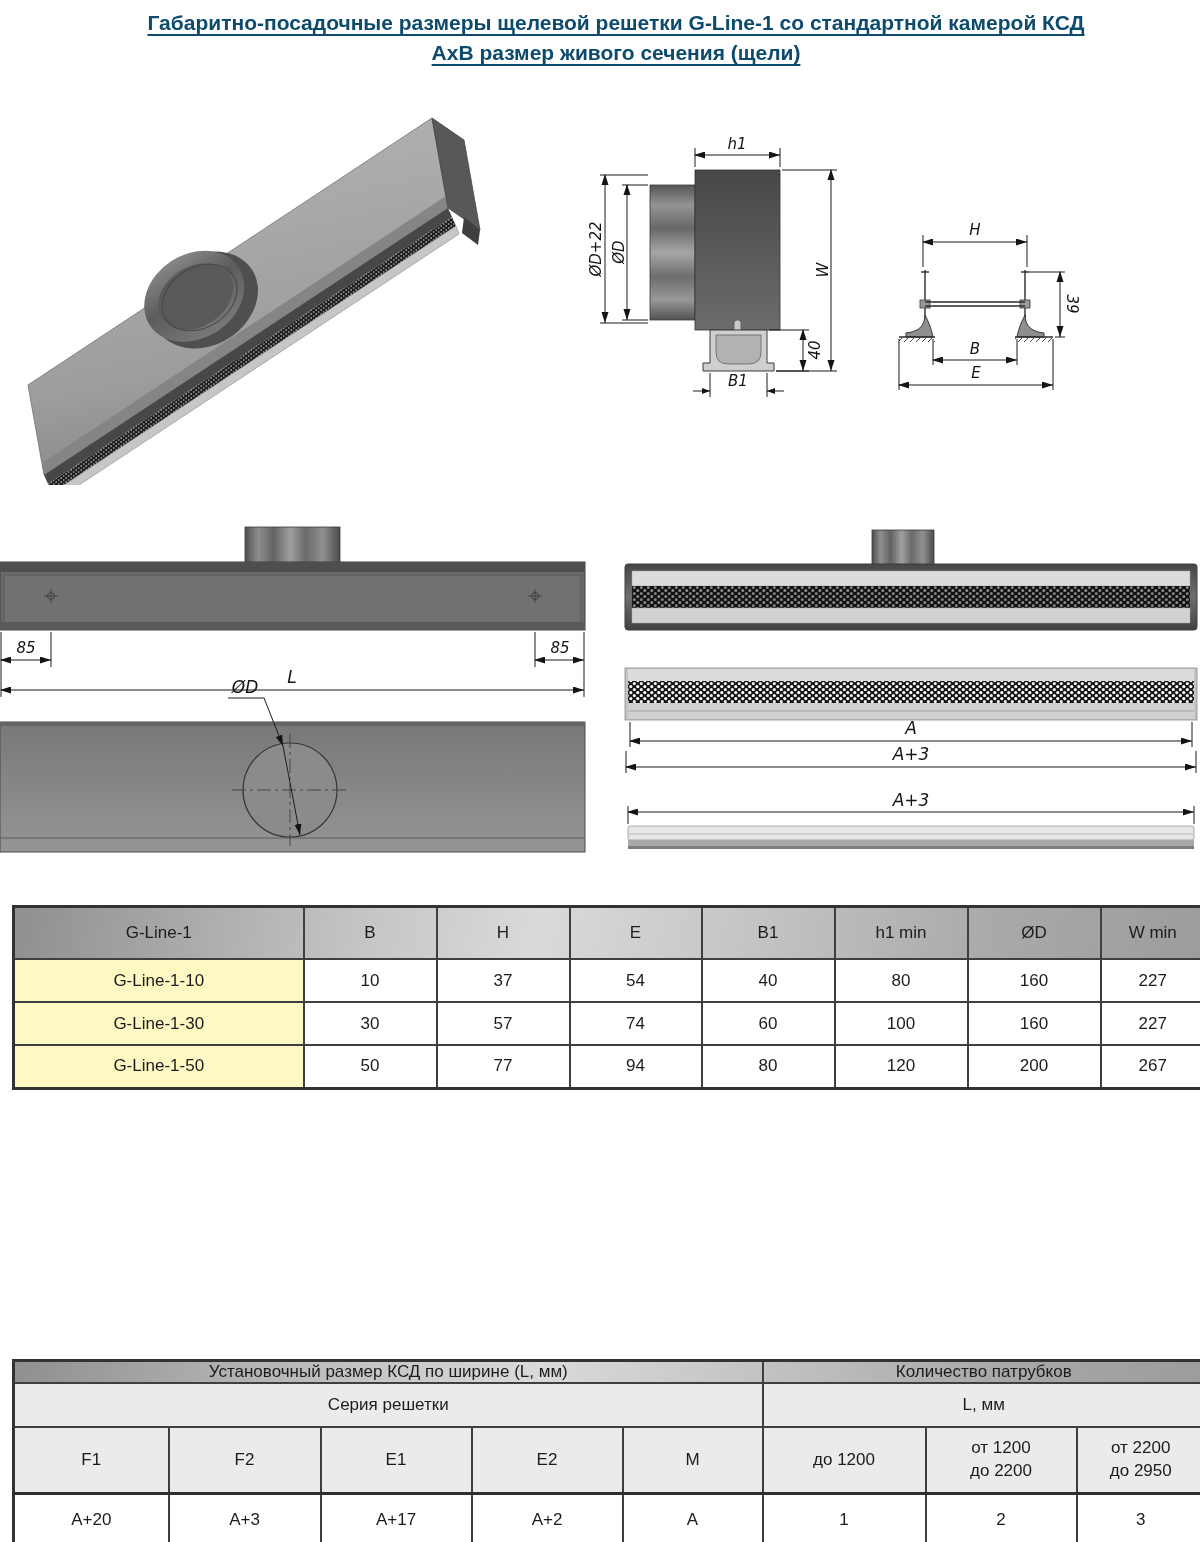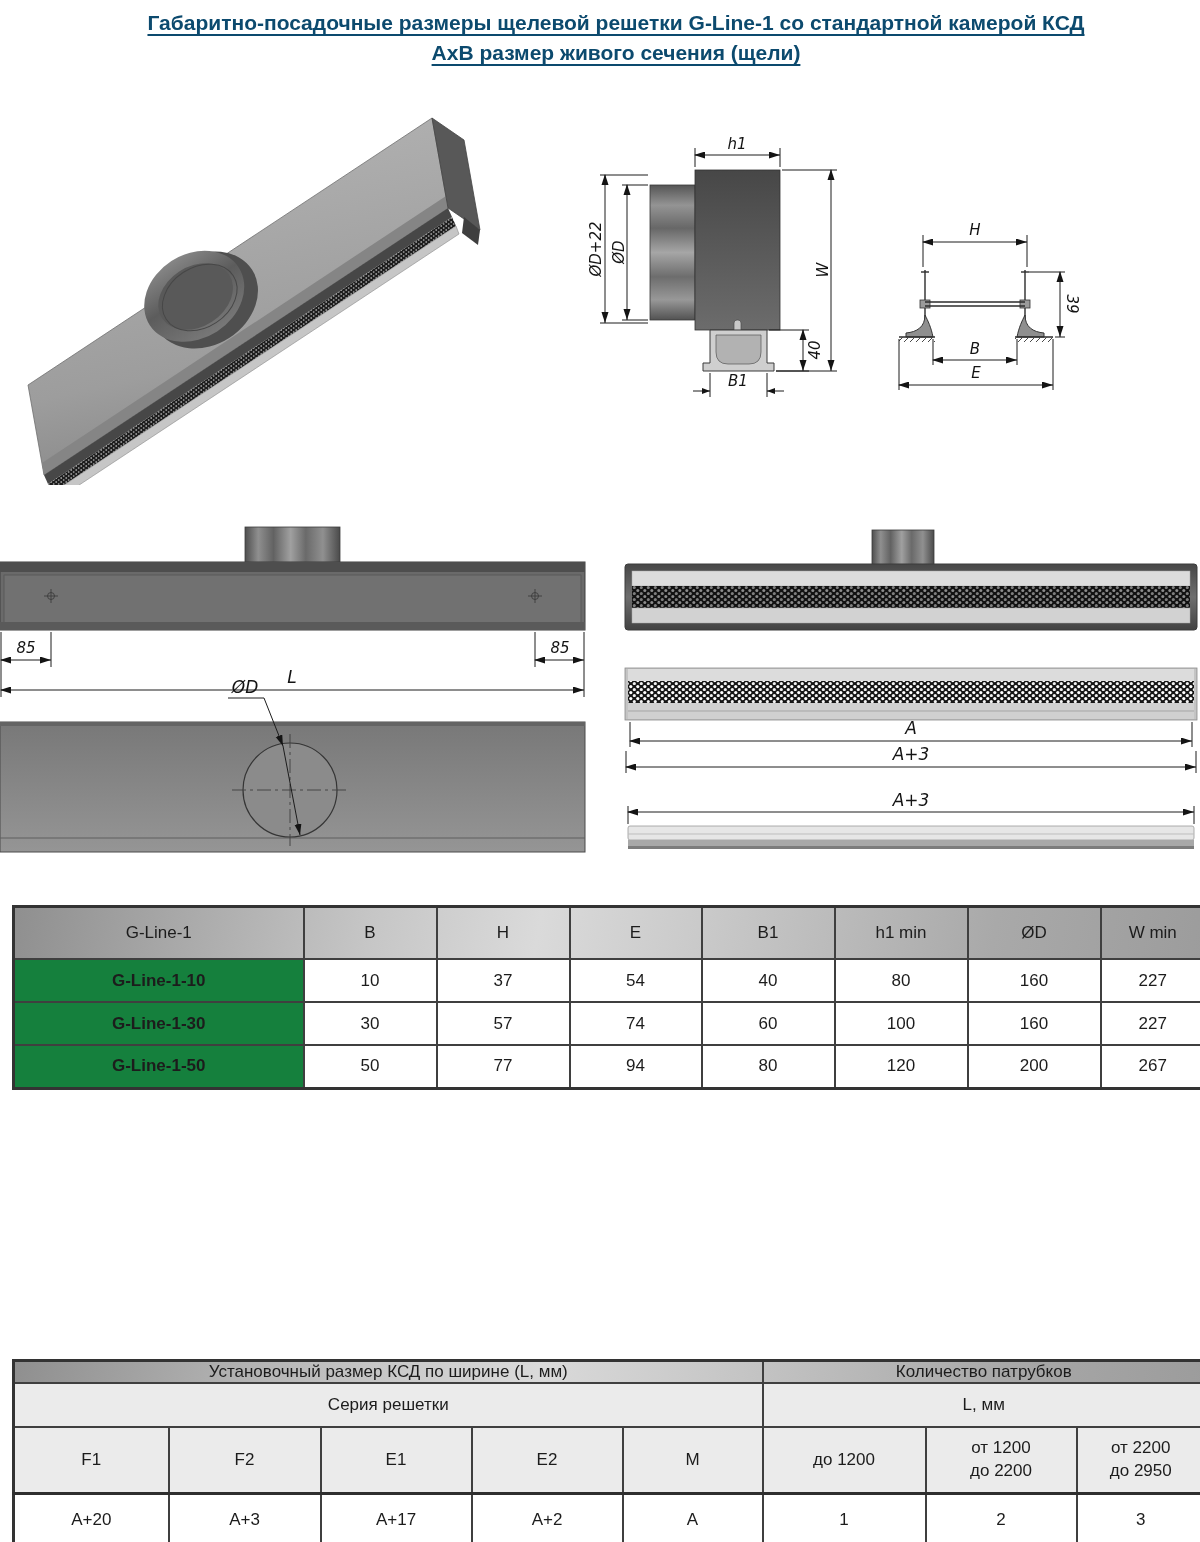--- a/index.html
+++ b/index.html
@@ -17,21 +17,21 @@
   table{border-collapse:collapse;table-layout:fixed;}
   td,th{border:2px solid #3f3f3f;text-align:center;vertical-align:middle;
         font-size:17px;font-weight:400;color:#1c1c1c;padding:0;}
   .maintable, .bottomtable{position:absolute;left:12px;width:1192px;background:#fff;
         border:3px solid #333;}
   .maintable{top:905px;}
   .bottomtable{top:1335px;margin-top:24px;}
   tr.hdr-grad{background:linear-gradient(100deg,#8f8f8f 0%,#c6c6c6 30%,#dadada 44%,#c9c9c9 58%,#a9a9a9 82%,#9c9c9c 100%);}
   tr.hdr-grad th{background:transparent;height:50px;}
   .maintable tbody tr{height:43px;}
-  .maintable tbody td:first-child{background:#15803d;font-weight:bold;}
+  .maintable tbody td:first-child{background:#fef9c3;}
   .bottomtable .sub td{background:#ebebeb;height:42px;}
   .bottomtable .colhead td{background:#ebebeb;height:64px;white-space:pre-line;line-height:1.35;}
   .bottomtable .vals td{background:#fff;height:50px;}
   .bottomtable .colhead td{border-bottom:3px solid #2e2e2e;}
 
   .dimtxt{font-style:italic;font-size:15px;fill:#141414;font-family:"DejaVu Sans",sans-serif;}
   .dimtxt-lg{font-style:italic;font-size:17px;fill:#141414;font-family:"DejaVu Sans",sans-serif;}
   .dl{stroke:#1c1c1c;stroke-width:1;fill:none;}
   .thin{stroke:#2c2c2c;stroke-width:1.4;fill:none;}
 </style>

